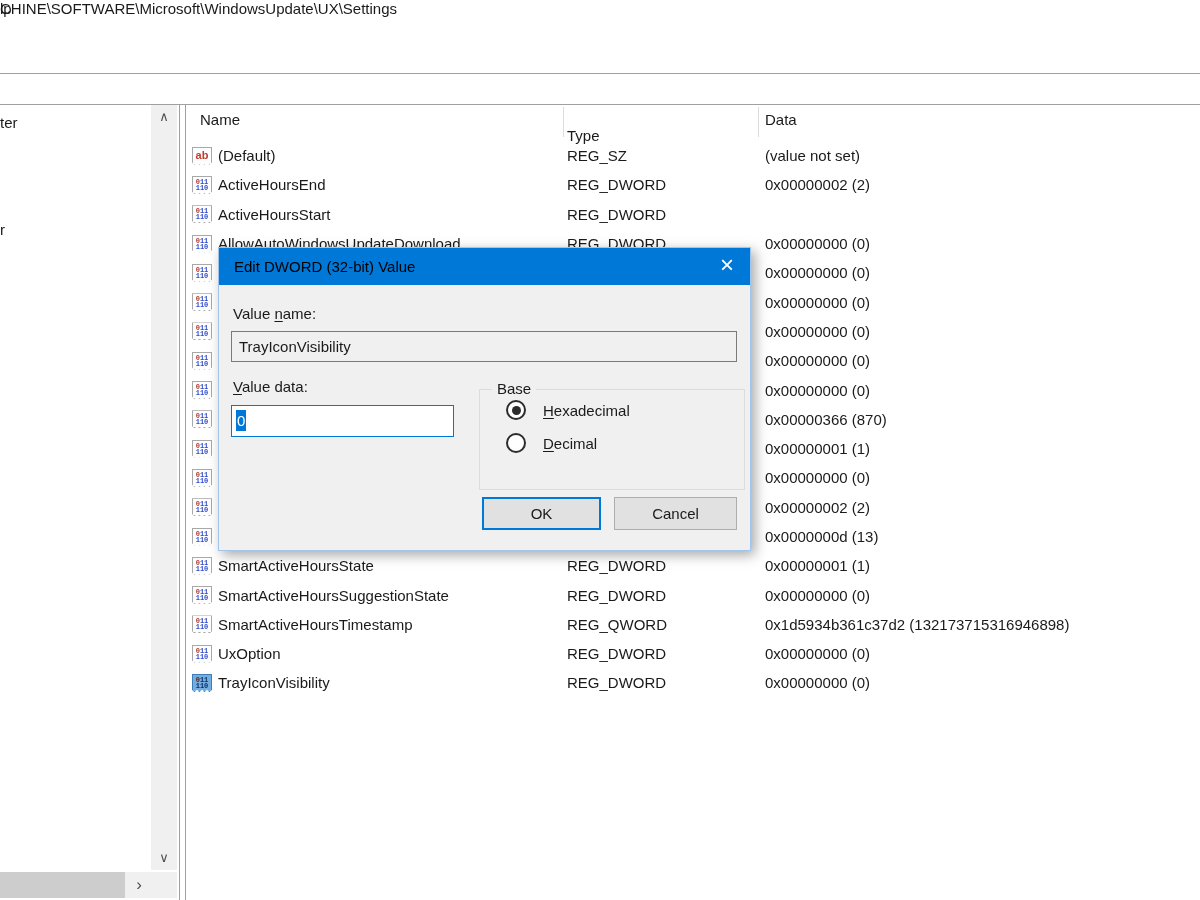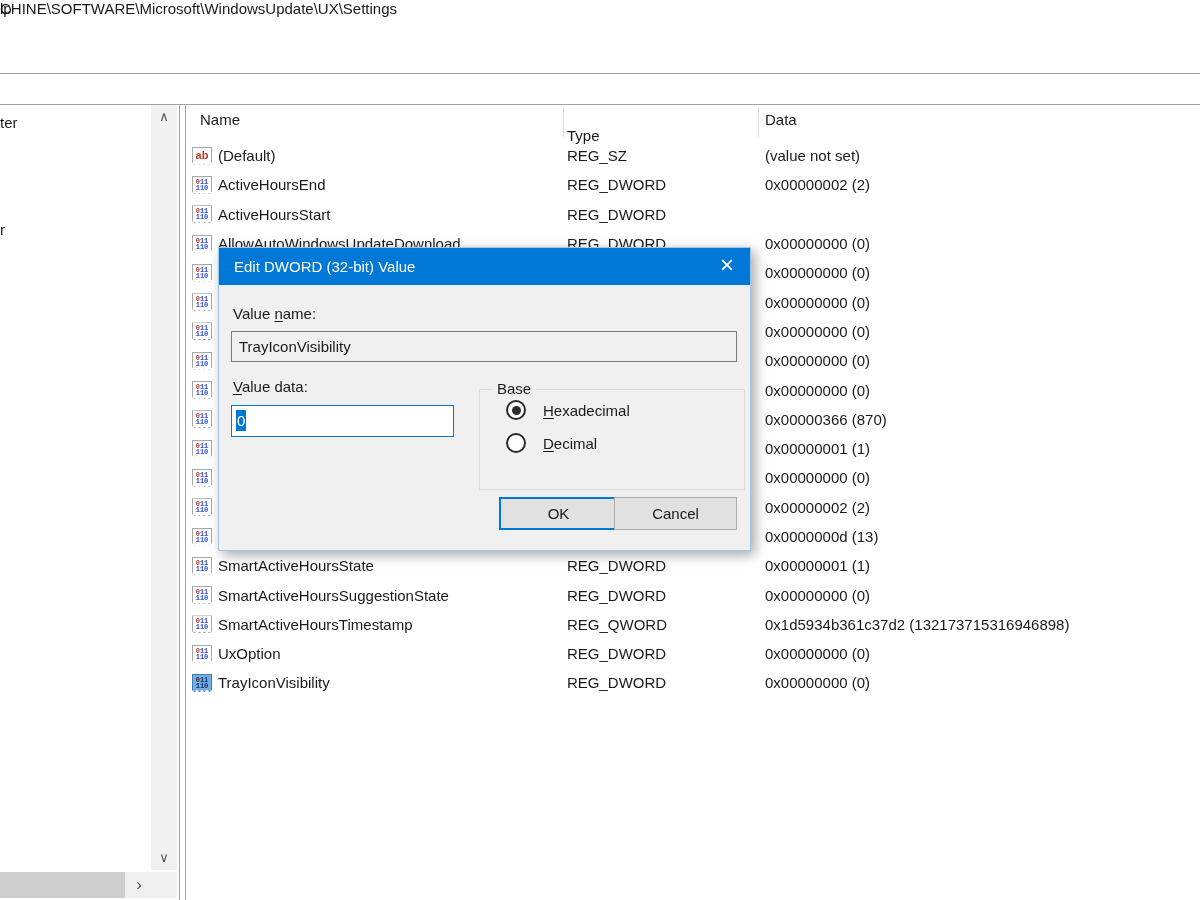--- a/index.html
+++ b/index.html
@@ -55,21 +55,21 @@
   .ic .ab { display:none; font-size:11px; line-height:11px; font-weight:bold; color:#c0392b; }
   .ic.string .ab { display:block; }
   .ic.sel { background:#74aede; border-color:#3c7fb8; }
   .ic.sel .digits { color:#0b2d6b; }
   .ic.sel .digits .red { color:#5c1a14; }
 
   
   #dialog { left:218px; top:247px; width:533px; height:304px; background:#f0f0f0;
     border:1px solid #a0c6ee; box-shadow:4px 4px 12px rgba(0,0,0,0.35); z-index:10; }
   #dialog-titlebar { position:absolute; left:0; top:0; width:100%; height:37px; background:#0078d7; }
-  #dialog-title { position:absolute; left:15px; top:0; line-height:37px; color:#ffffff; font-size:15px; white-space:nowrap; }
+  #dialog-title { position:absolute; left:15px; top:0; line-height:37px; color:#000000; font-size:15px; white-space:nowrap; }
   #dialog-close { position:absolute; right:0; top:0; width:46px; height:37px; color:#fff;
     text-align:center; font-size:24px; line-height:34px; font-weight:300; cursor:default; }
   .dlg-label { position:absolute; font-size:15px; white-space:nowrap; }
   .accel { text-decoration:underline; text-underline-offset:2px; }
   #value-name-label { left:14px; top:57px; }
   #value-name-input { position:absolute; left:12px; top:83px; width:506px; height:31px; background:#f0f0f0;
     border:1px solid #7a7a7a; font-size:15px; line-height:29px; padding-left:7px; white-space:nowrap; overflow:hidden; }
   #value-data-label { left:14px; top:130px; }
   #value-data-input { position:absolute; left:12px; top:157px; width:223px; height:32px; background:#fff;
     border:1px solid #0078d7; font-size:15px; line-height:30px; padding-left:4px; }
@@ -79,21 +79,21 @@
   .radio-row { position:absolute; left:26px; display:flex; align-items:center; cursor:default; }
   #radio-row-hex { top:10px; } #radio-row-dec { top:43px; }
   .radio { width:20px; height:20px; border:2px solid #2b2b2b; border-radius:50%; background:#fff;
     position:relative; flex:0 0 20px; }
   .radio .dot { display:none; position:absolute; left:50%; top:50%; width:9px; height:9px; margin:-4.5px 0 0 -4.5px;
     border-radius:50%; background:#2b2b2b; }
   .radio.on .dot { display:block; }
   .radio-label { margin-left:17px; font-size:15px; white-space:nowrap; }
   .dlg-btn { position:absolute; top:249px; height:33px; background:#e1e1e1; font-size:15px;
     display:flex; align-items:center; justify-content:center; cursor:default; }
-  #ok-button { left:280px; width:119px; border:2px solid #0078d7; }
+  #ok-button { left:263px; width:119px; border:2px solid #0078d7; }
   #cancel-button { left:395px; width:123px; border:1px solid #adadad; }
 </style>
 </head>
 <body>
 
 <div class="abs" id="menu-fragment">lp</div>
 <div class="abs hline" style="top:73px;"></div>
 <div class="abs" id="addressbar">CHINE\SOFTWARE\Microsoft\WindowsUpdate\UX\Settings</div>
 <div class="abs hline" style="top:104px;"></div>
 

